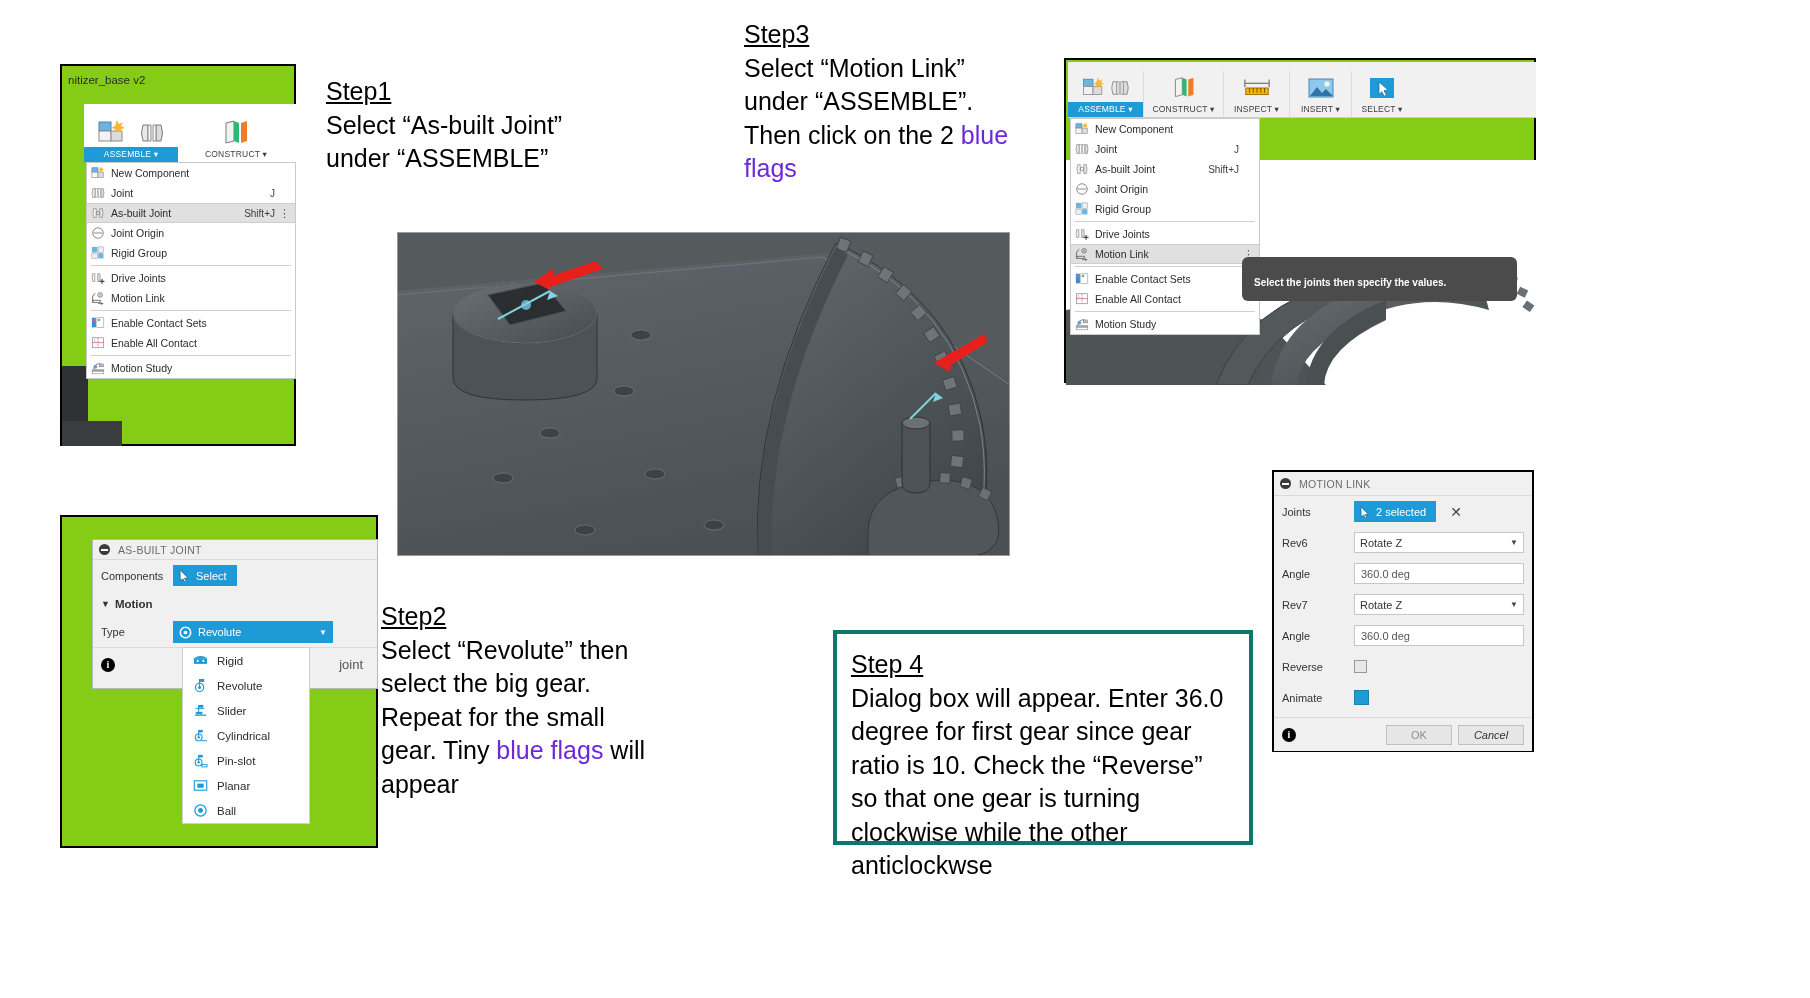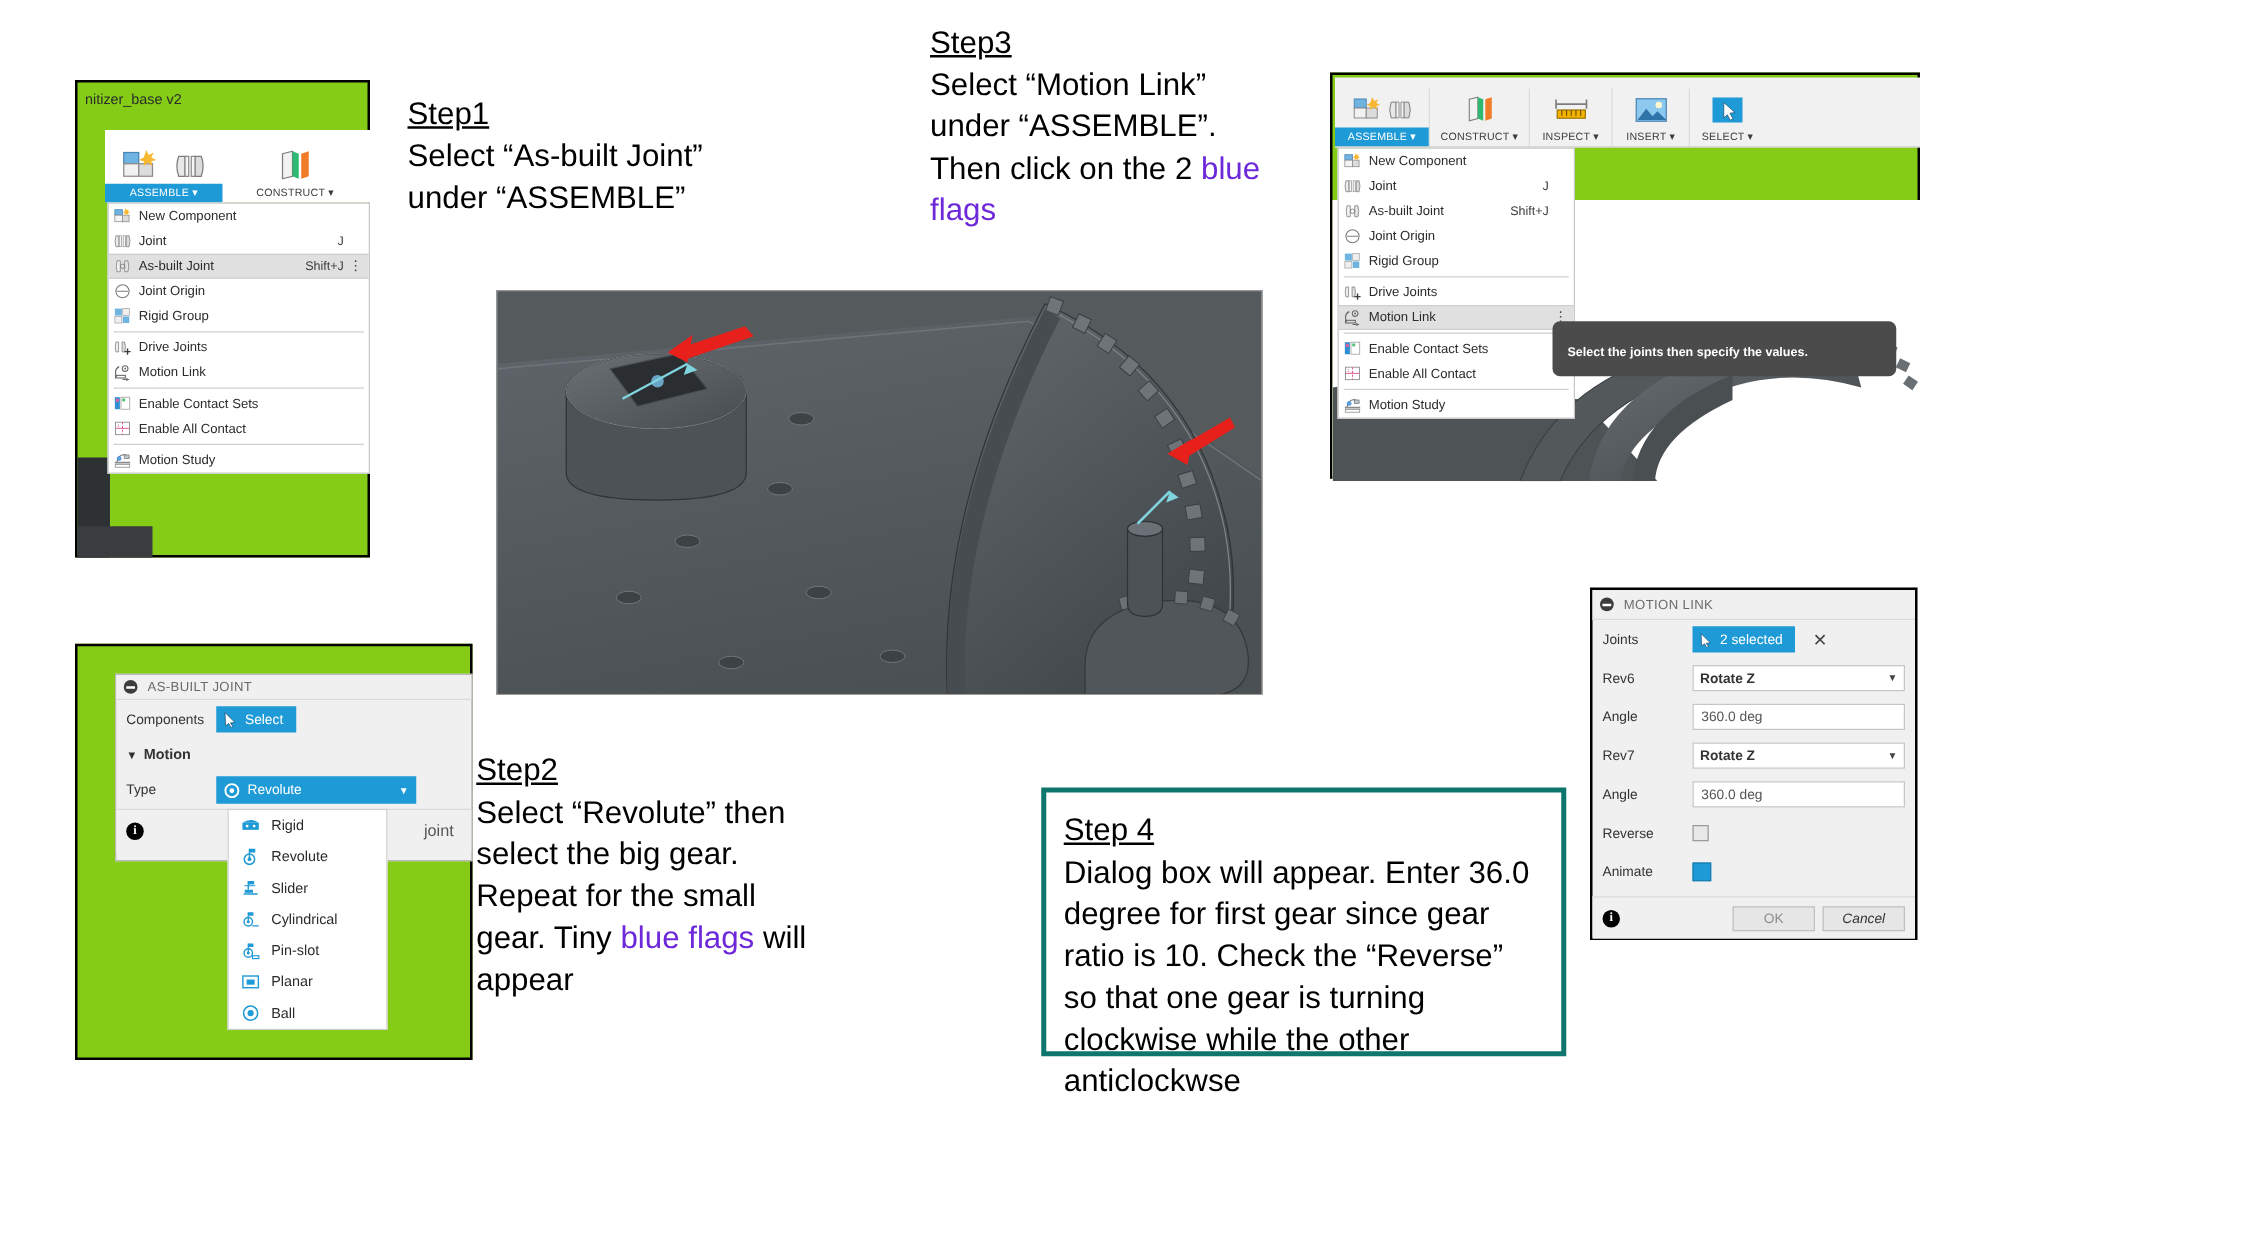--- a/index.html
+++ b/index.html
@@ -50,21 +50,21 @@
                 display:inline-flex; align-items:center; padding:0 10px 0 6px; }
   .combo { background:#1e9ad6; color:#fff; height:22px; display:flex; align-items:center;
            padding:0 6px; font-size:11px; }
   .combo .car { margin-left:auto; font-size:8px; }
   .sub { background:#fff; border:1px solid #cfcfcf; }
   .sub-item { display:flex; align-items:center; height:25px; padding-left:10px; font-size:11.5px; color:#2b2b2b;}
   .sub-item .sicon { width:15px; height:15px; margin-right:9px; flex:0 0 15px; position:relative;}
   .txtfield { flex:1; height:21px; background:#fff; border:1px solid #c6c6c6;
               display:flex; align-items:center; padding-left:6px; font-size:11px; color:#555;}
   .selcombo { flex:1; height:21px; background:#fff; border:1px solid #c6c6c6;
-              display:flex; align-items:center; padding:0 5px; font-size:11px; color:#333;font-weight:bold;}
+              display:flex; align-items:center; padding:0 5px; font-size:11px; color:#333;}
   .selcombo .car { margin-left:auto; font-size:8px; color:#444;}
   .dlg-foot { display:flex; align-items:center; height:30px; border-top:1px solid #dadada;
               padding:0 8px; background:#f0f0f0;}
   .gbtn { height:20px; min-width:66px; background:#e6e6e6; border:1px solid #c0c0c0;
           display:flex; align-items:center; justify-content:center; font-size:11px; color:#8e8e8e;}
   .gbtn.en { color:#333;font-style:italic; }
 
   .infoi { width:14px; height:14px; border-radius:50%; background:#000; color:#fff;
            font-size:10px; font-weight:bold; display:flex; align-items:center; justify-content:center;
            font-family:"Liberation Serif", serif;}

